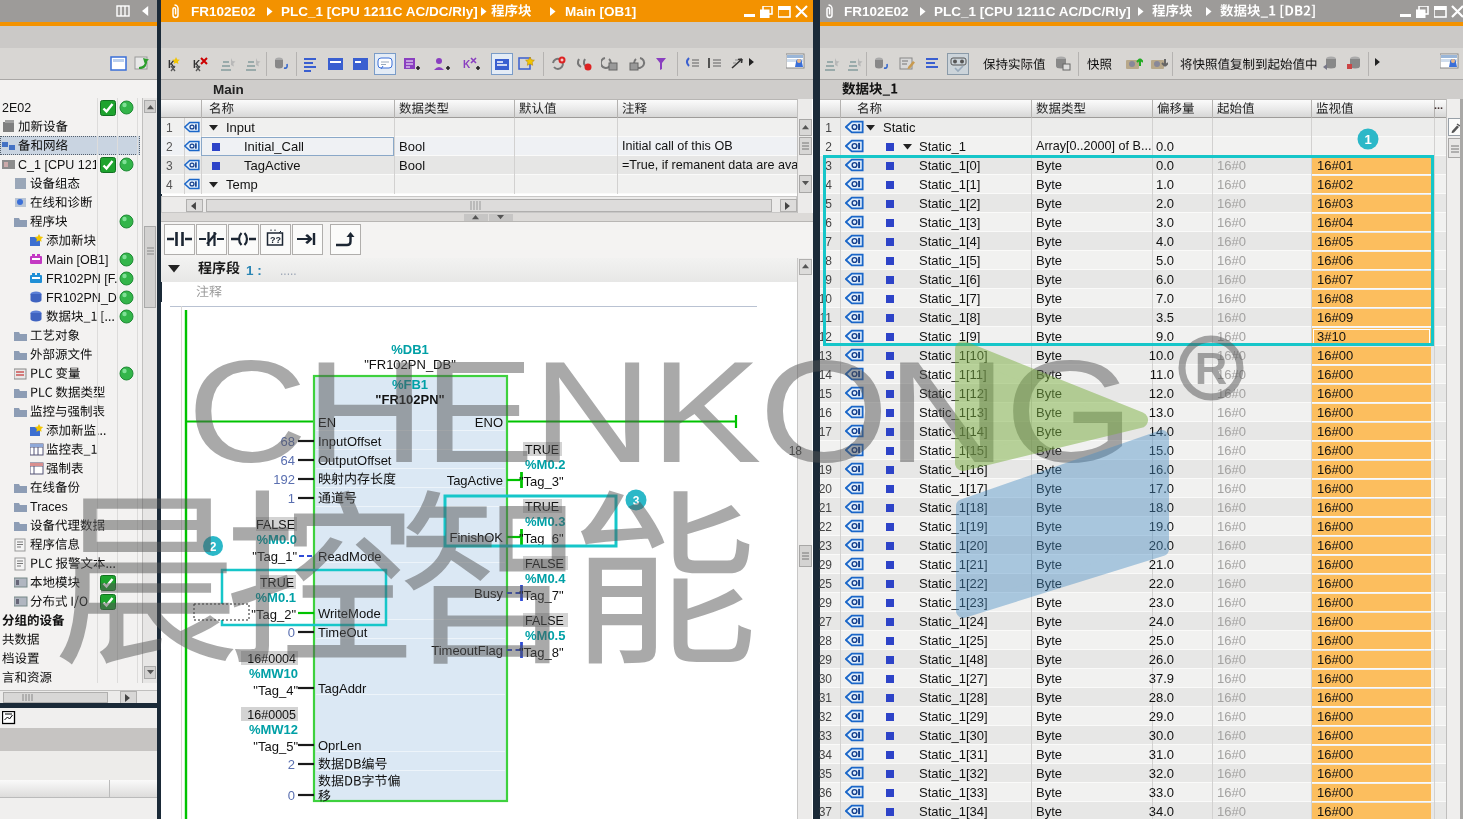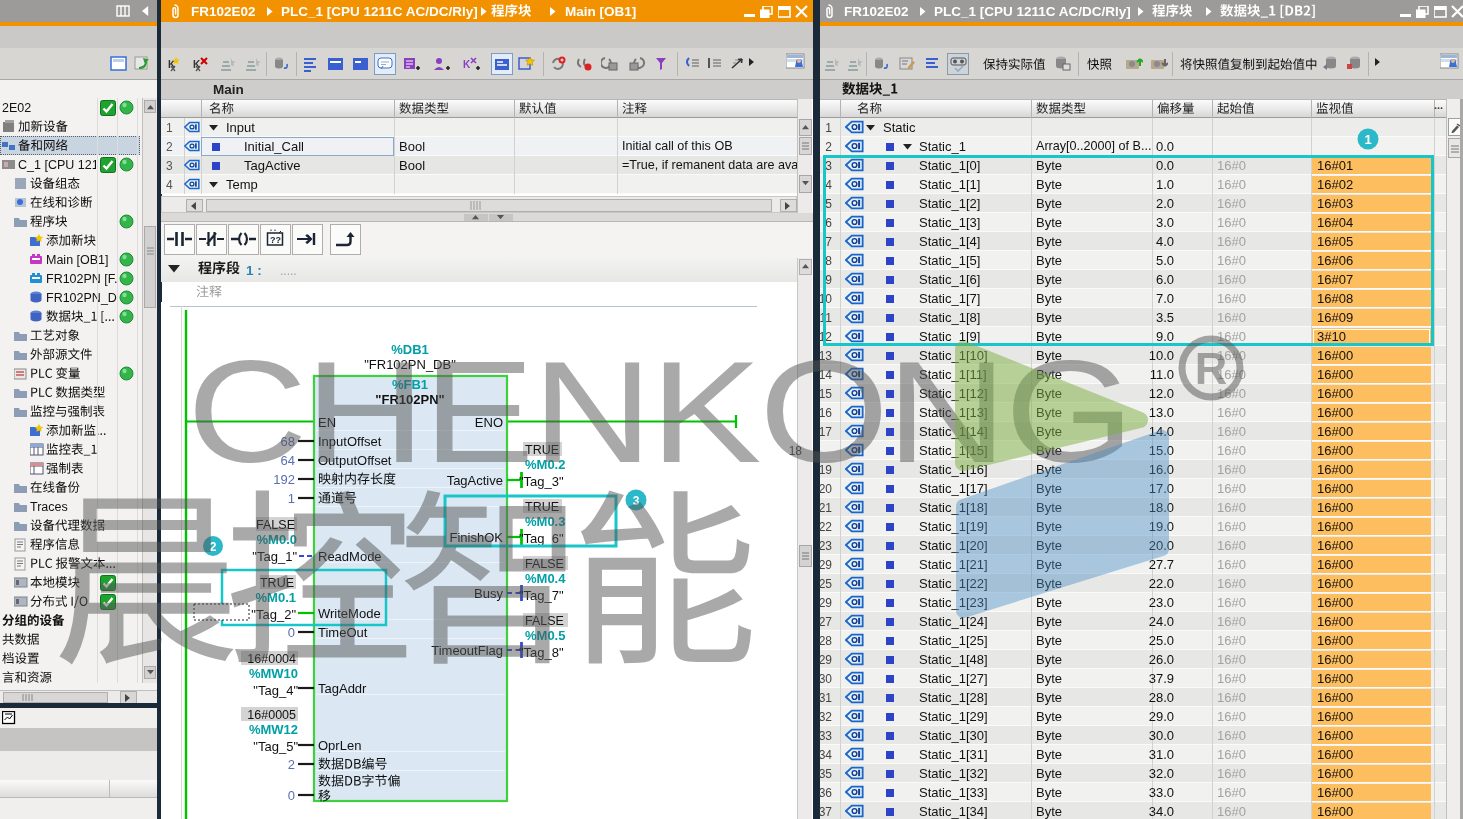--- a/index.html
+++ b/index.html
@@ -1753,21 +1753,21 @@
   </div>
 <div style="position:absolute;right:631px;top:558px;font-size:12px;color:#444;font-weight:400;white-space:nowrap;line-height:1.2;">29</div>
 <svg style="position:absolute;left:845px;top:557px" width="19" height="14" viewBox="0 0 21 15">
     <path d="M1 7.5 L7.5 1.5 H19.5 V13.5 H7.5 Z" fill="#e4f0fc" stroke="#1a66c8" stroke-width="2"></path>
     <circle cx="10.5" cy="7.5" r="2.6" fill="none" stroke="#143f8c" stroke-width="1.6"></circle>
     <rect x="14.5" y="4" width="2.2" height="7" fill="#143f8c"></rect>
   </svg>
 <div style="position:absolute;left:886px;top:561px;width:8px;height:8px;background:#2d43c8"></div>
 <div style="position:absolute;left:919px;top:557px;font-size:13px;color:#111;font-weight:400;white-space:nowrap;line-height:1.2;">Static_1[21]</div>
 <div style="position:absolute;left:1036px;top:557px;font-size:13px;color:#111;font-weight:400;white-space:nowrap;line-height:1.2;">Byte</div>
-<div style="position:absolute;right:289px;top:557px;font-size:13px;color:#111;font-weight:400;white-space:nowrap;line-height:1.2;">27.7</div>
+<div style="position:absolute;right:289px;top:557px;font-size:13px;color:#111;font-weight:400;white-space:nowrap;line-height:1.2;">21.0</div>
 <div style="position:absolute;left:1217px;top:557px;font-size:13px;color:#a3a2a1;font-weight:400;white-space:nowrap;line-height:1.2;">16#0</div>
 <div class="" style="position:absolute;left:1312px;top:556px;width:119px;height:17px;background:#fcbe5e"></div>
 <div style="position:absolute;left:1317px;top:557px;font-size:13px;color:#111;font-weight:400;white-space:nowrap;line-height:1.2;">16#00</div>
 <div class="" style="position:absolute;left:820px;top:574px;width:626px;height:19px;background:#e7e7e6;border-bottom:1px solid #fafaf9">
     <div class="" style="position:absolute;left:20px;top:0px;width:1px;height:19px;background:#d2d1d0"></div>
     <div class="" style="position:absolute;left:211px;top:0px;width:1px;height:19px;background:#d2d1d0"></div>
     <div class="" style="position:absolute;left:332px;top:0px;width:1px;height:19px;background:#d2d1d0"></div>
     <div class="" style="position:absolute;left:392px;top:0px;width:1px;height:19px;background:#d2d1d0"></div>
     <div class="" style="position:absolute;left:491px;top:0px;width:1px;height:19px;background:#d2d1d0"></div>
     <div class="" style="position:absolute;left:614px;top:0px;width:1px;height:19px;background:#d2d1d0"></div>

